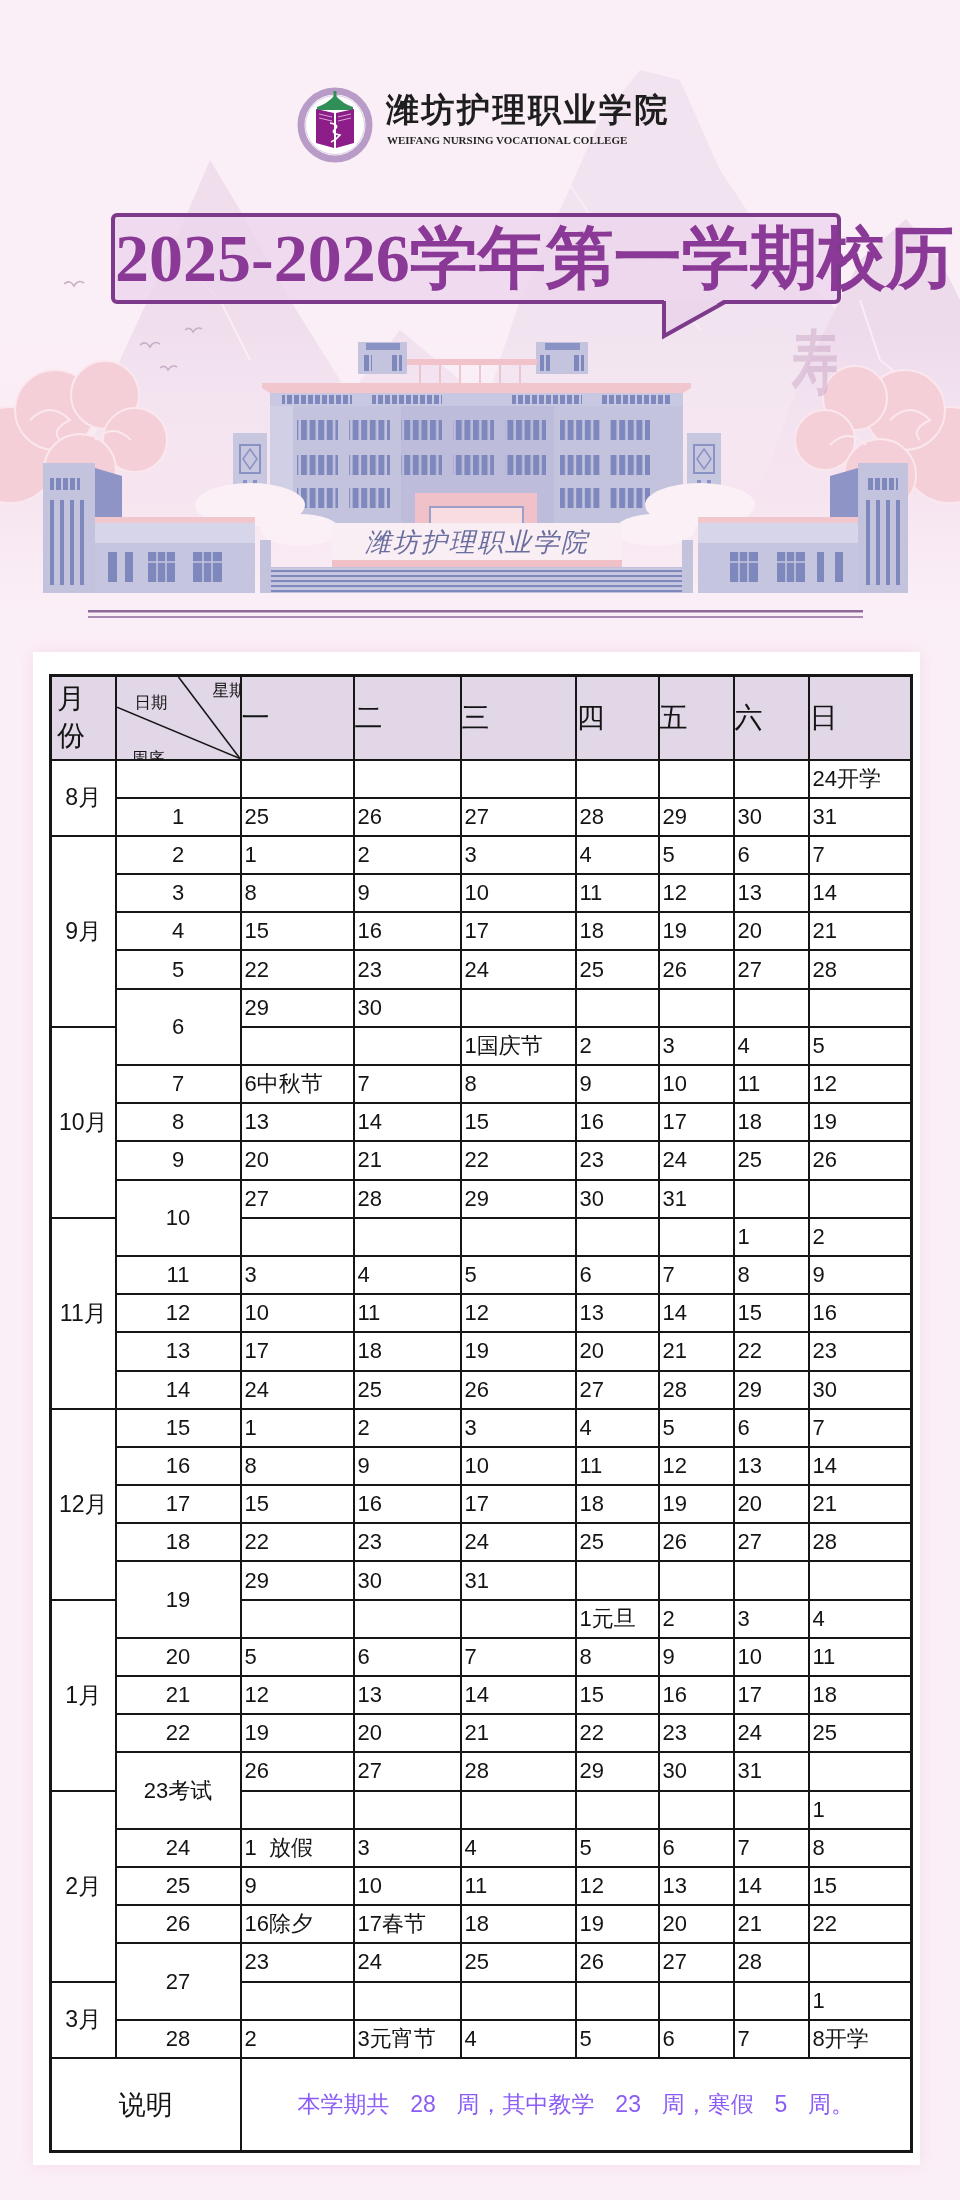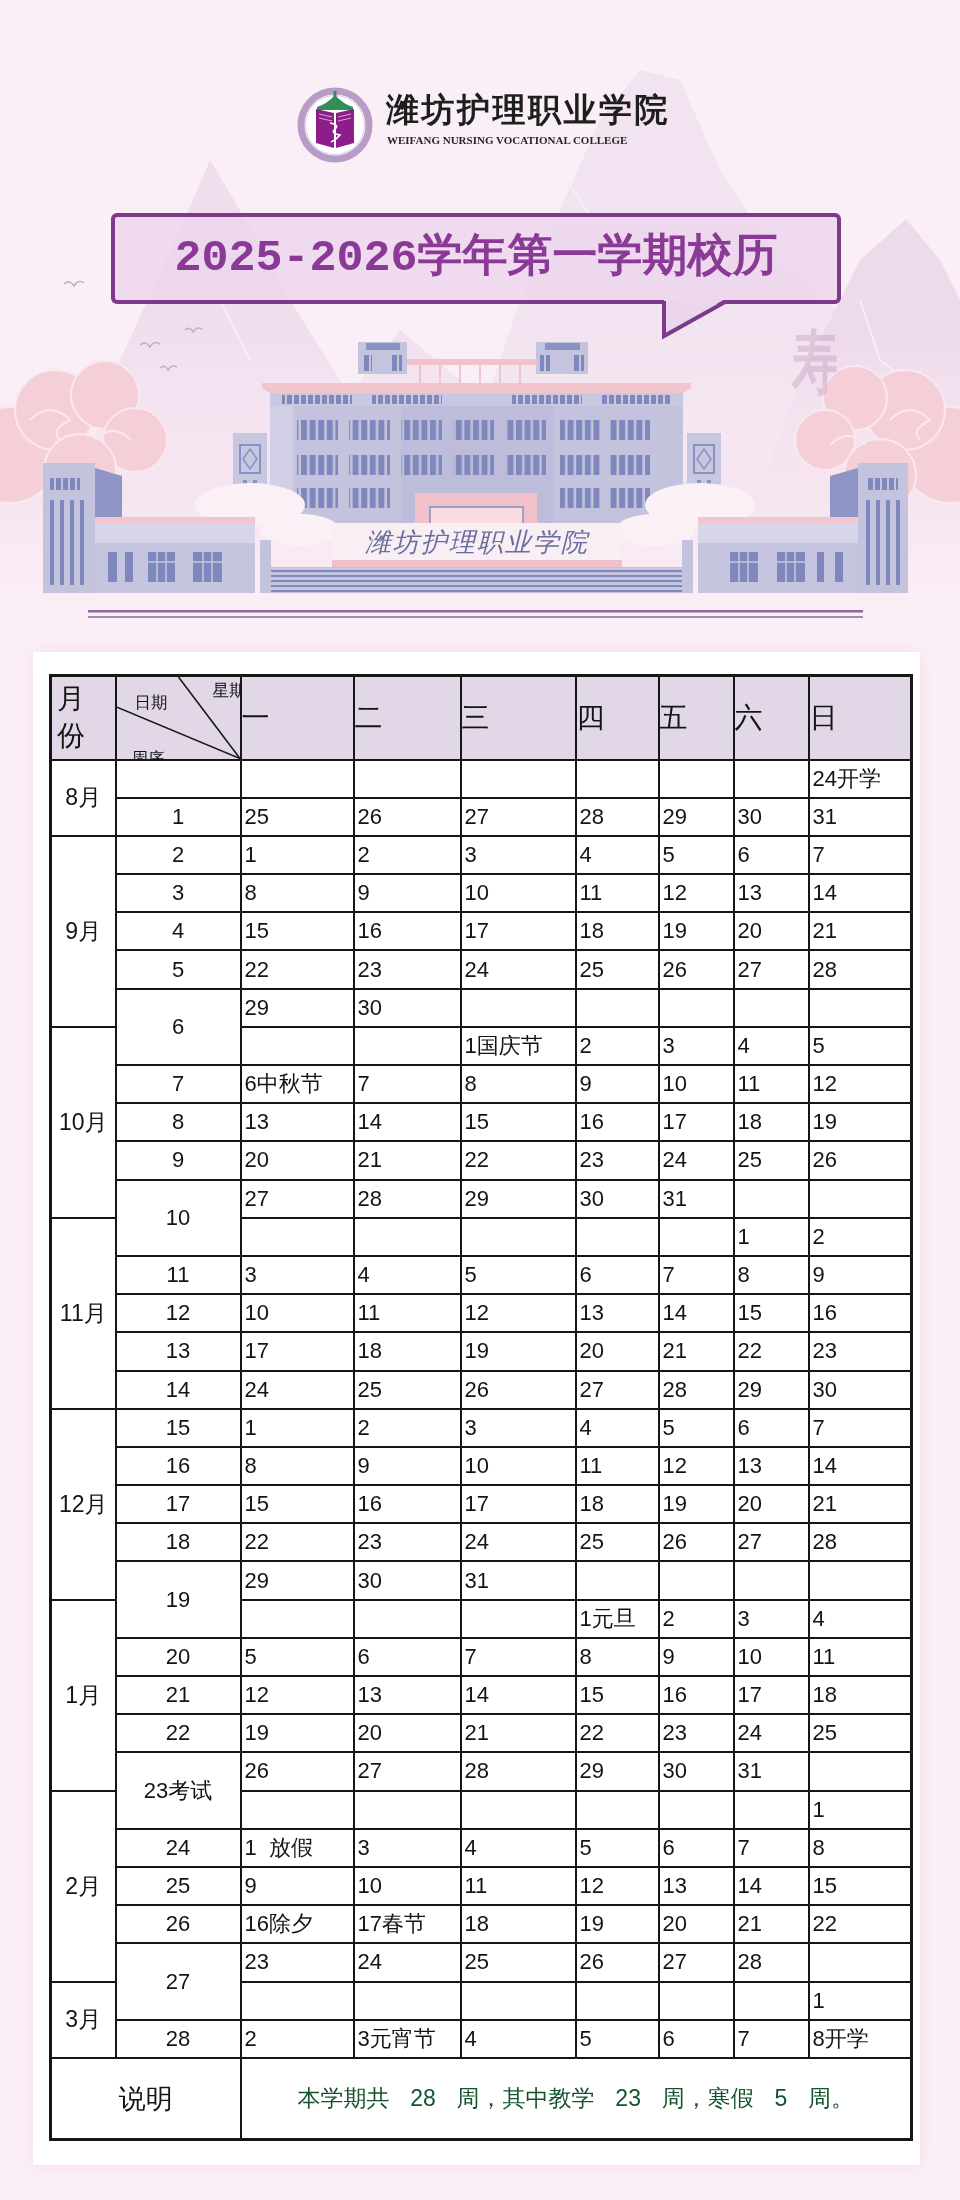--- a/index.html
+++ b/index.html
@@ -20,23 +20,23 @@
     font-family:"Liberation Serif",serif; font-weight:bold; font-size:11px;
     color:#262626; line-height:1;
   }
   .title-box {
     position:absolute; left:111px; top:213px; width:730px; height:91px;
     box-sizing:border-box; border:4px solid #7d3a8b; border-radius:6px;
     background:rgba(236,212,236,0.80);
     text-align:center;
   }
   .title-text {
-    display:block; line-height:83px; font-size:45px; font-weight:bold;
+    display:block; line-height:83px; font-size:68px; font-weight:bold;
     color:#8a3a96; white-space:nowrap;
-    font-family:Liberation Mono, monospace;
+    font-family:Liberation Serif, serif;
     text-align:center;
   }
   .title-tail { position:absolute; left:655px; top:299px; width:80px; height:45px; }
   .glyph {
     position:absolute; left:792px; top:326px; font-size:46px; line-height:1;
     color:rgba(185,140,180,0.35); transform:scaleY(1.55); transform-origin:top left;
     font-family:"DejaVu Serif",serif; font-weight:bold;
   }
   .sign-text {
     position:absolute; left:332px; top:526px; width:290px; text-align:center;
@@ -58,23 +58,23 @@
   .cal thead th { background:#e2d7e7; font-weight:normal; font-size:28px; text-align:left; vertical-align:middle; }
   .cal th.mh { text-align:left; padding-left:5px; font-size:28px; line-height:1.32; }
   .cal th.mh span { display:block; }
   .cal th.diag { position:relative; }
   .diag svg { position:absolute; left:0; top:0; width:100%; height:100%; }
   .diag .lbl { position:absolute; font-size:16.5px; line-height:1; white-space:nowrap; }
   .cal tbody tr.d { height:38.2px; }
   .cal td.date { text-align:left; padding-left:3px; font-size:22px; white-space:pre; vertical-align:middle; line-height:1; }
   .cal td.week { text-align:center; font-size:22px; vertical-align:middle; white-space:nowrap; line-height:1; }
   .cal td.month { text-align:center; font-size:23px; vertical-align:middle; white-space:nowrap; line-height:1;margin-left:12px; }
-  .cal tr.note { height:82px; }
+  .cal tr.note { height:94px; }
   .cal td.note-label { text-align:center; font-size:27px; vertical-align:middle; }
-  .cal td.note-text { text-align:center; font-size:23px; color:#14532d; white-space:pre; word-spacing:4px; vertical-align:middle; }
+  .cal td.note-text { text-align:center; font-size:23px; color:#8b5cf6; white-space:pre; word-spacing:4px; vertical-align:middle; }
 </style>
 </head>
 <body>
 
 <svg class="illus" viewBox="0 0 960 660">
   <defs>
     <pattern id="win" width="8.6" height="20" patternUnits="userSpaceOnUse">
       <rect width="6" height="20" fill="#7f88bd"></rect>
     </pattern>
     <pattern id="winsm" width="7" height="10" patternUnits="userSpaceOnUse">

